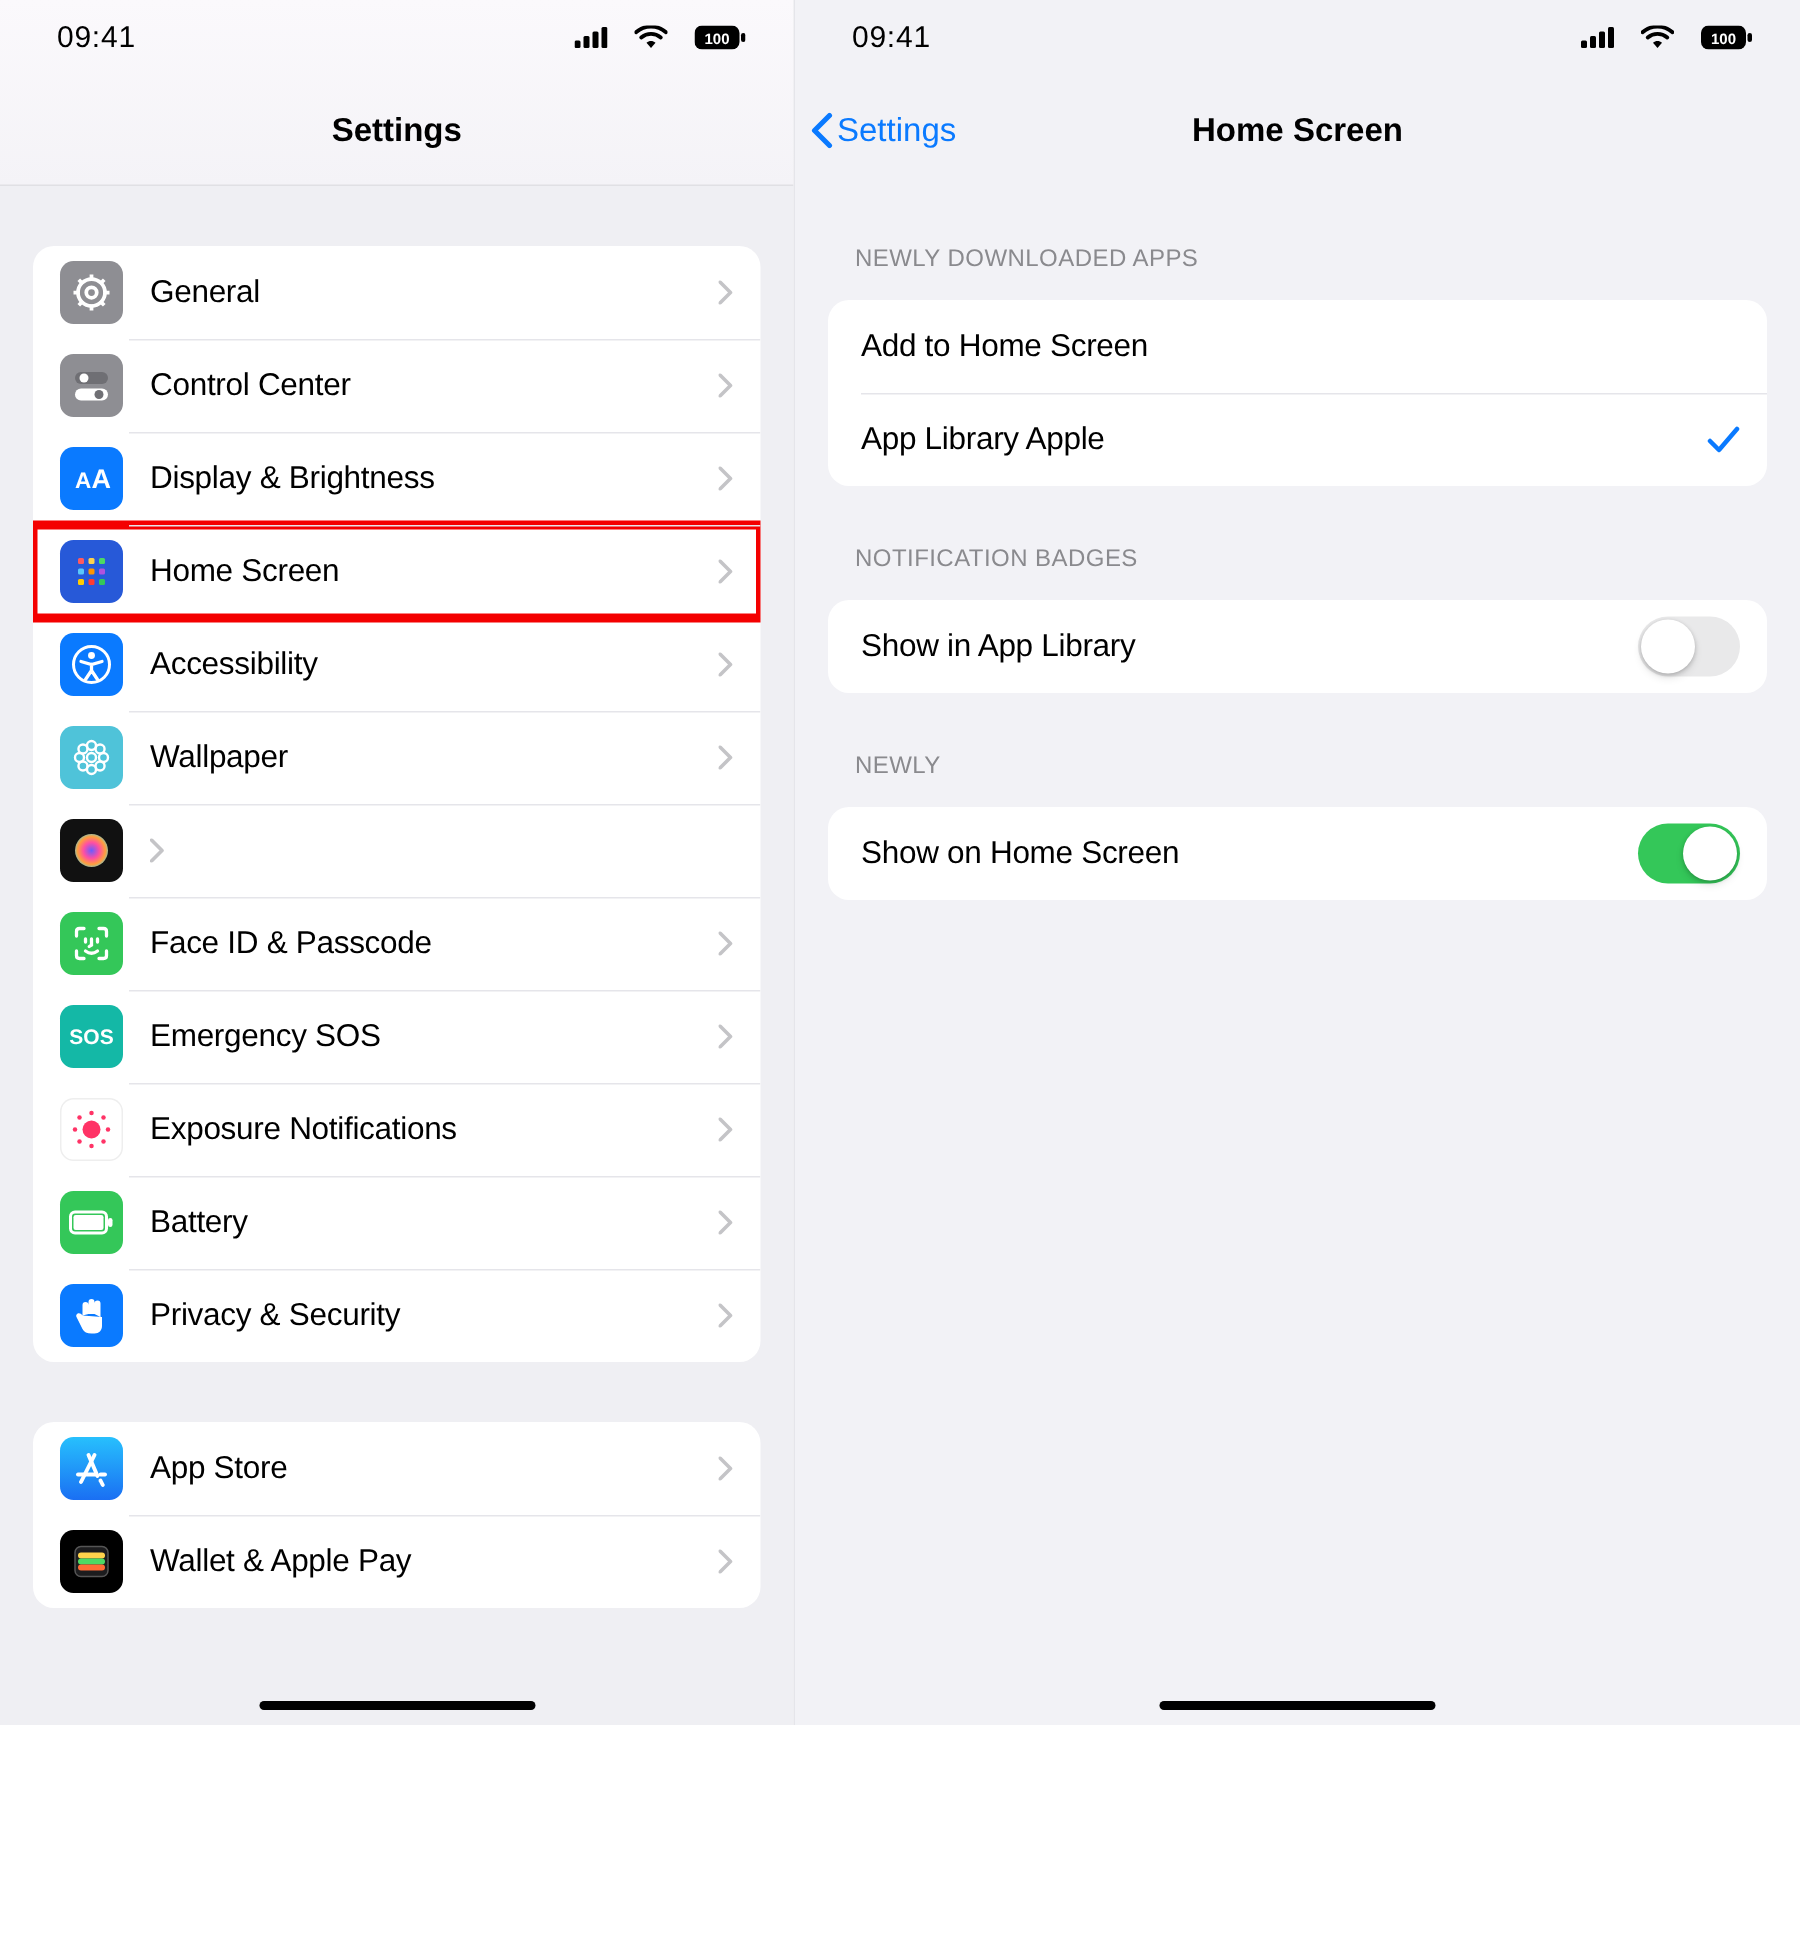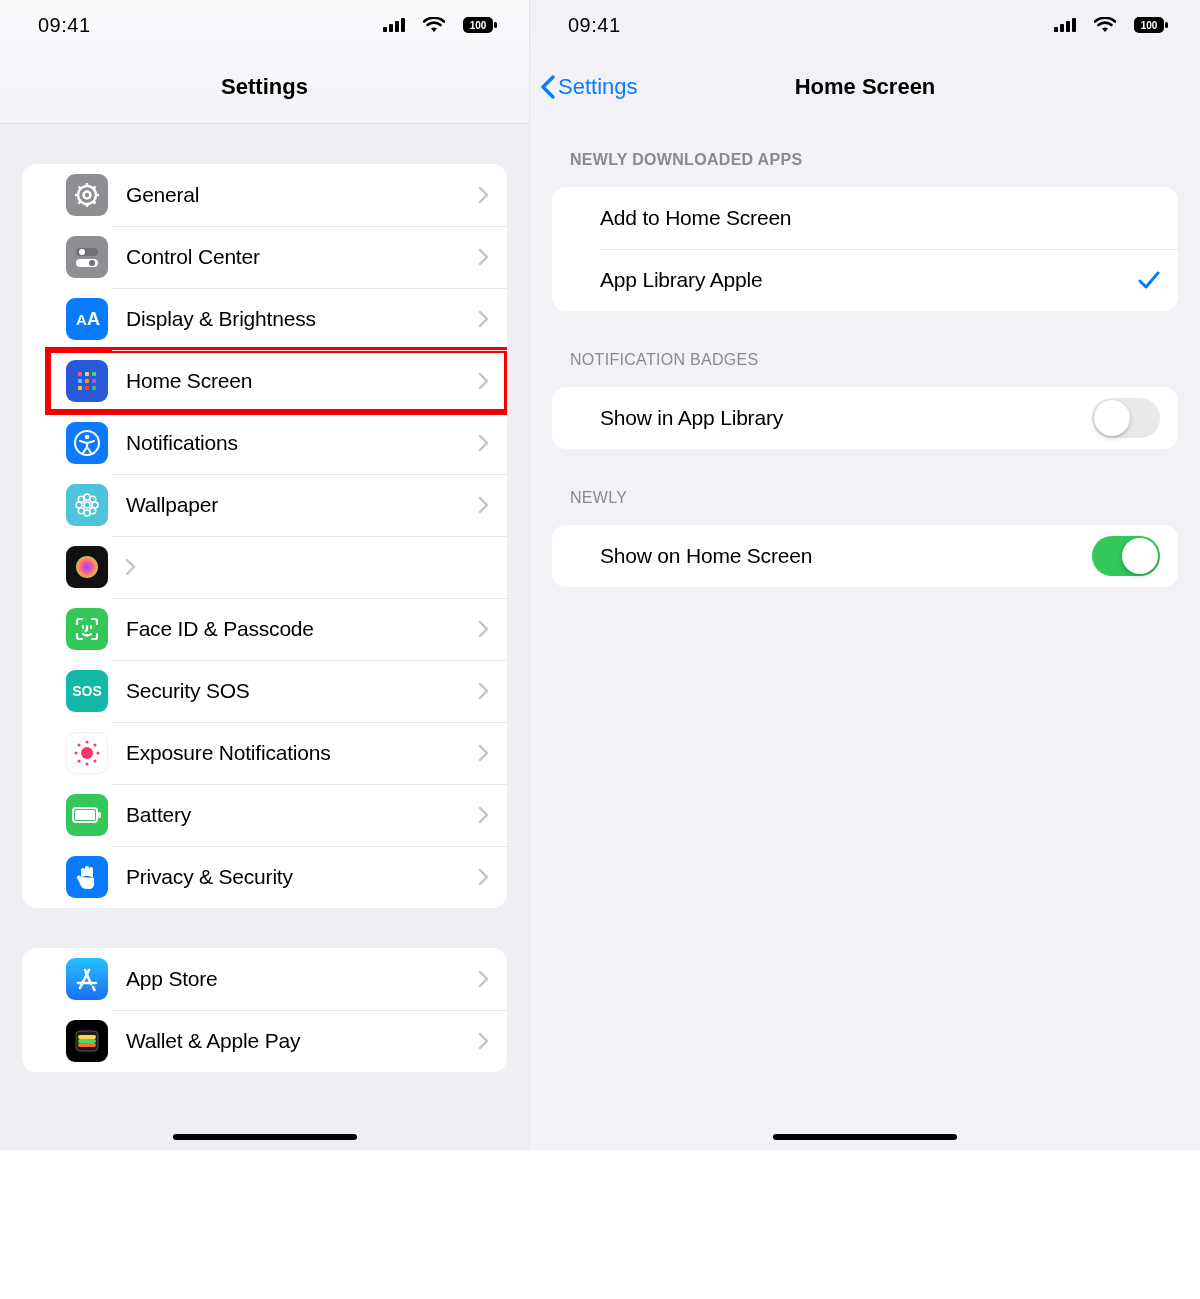--- a/index.html
+++ b/index.html
@@ -17,25 +17,25 @@
 
   
   .nav-header { height: 74px; display: flex; align-items: center; position: relative; }
   .nav-title-center { position: absolute; left: 0; right: 0; text-align: center; font-size: 22px; font-weight: 700; color: #000; pointer-events: none; }
   .nav-back { display: flex; align-items: center; gap: 2px; font-size: 22px; color: #0a7aff; padding-left: 10px; cursor: pointer; }
   .nav-back svg { display: block; }
 
   .screen-left .nav-header { border-bottom: 1px solid #e0e0e4; }
 
   
-  .group { margin: 40px 22px 0 22px; background: #fff; border-radius: 14px; overflow: hidden; padding-left: 26px; }
+  .group { margin: 40px 22px 0 22px; background: #fff; border-radius: 14px; overflow: hidden; }
   .group.first { margin-top: 40px; }
   .group.compact-first { margin-top: 18px; }
   .group-header { font-size: 16px; color: #8a8a8e; margin: 40px 40px 10px 40px; letter-spacing: 0.3px; }
-  .group-header.first-h { margin-top: 27px; font-weight: bold; }
+  .group-header.first-h { margin-top: 40px; }
 
   
   .row { display: flex; align-items: center; height: 62px; padding: 0 18px 0 18px; position: relative; cursor: pointer; }
   .row + .row::before { content: ""; position: absolute; top: 0; left: 64px; right: 0; height: 1px; background: #e5e5ea; }
   .row.no-icon + .row.no-icon::before { left: 22px; }
 
   .row .icon-wrap { width: 42px; height: 42px; border-radius: 9px; display: flex; align-items: center; justify-content: center; margin-right: 18px; flex-shrink: 0; }
   .row .label { font-size: 21px; color: #000; flex: 1; letter-spacing: -0.2px; }
 
   .chevron { color: #c4c4c7; flex-shrink: 0; }
@@ -171,21 +171,21 @@
     </div>
 
     <div class="row">
       <div class="icon-wrap bg-blue">
         <svg width="28" height="28" viewBox="0 0 28 28">
             <circle cx="14" cy="14" r="12" fill="none" stroke="#fff" stroke-width="2"></circle>
             <circle cx="14" cy="8" r="2.3" fill="#fff"></circle>
             <path d="M7 12 L14 14 L21 12 M14 14 L14 18 M14 18 L10 24 M14 18 L18 24" stroke="#fff" stroke-width="2.2" fill="none" stroke-linecap="round"></path>
           </svg>
       </div>
-      <span class="label">Notifications</span>
+      <span class="label">Accessibility</span>
       <svg class="chevron" width="10" height="16">
           <path d="M1 1 L8 8 L1 15" stroke="currentColor" stroke-width="2.4" fill="none" stroke-linecap="round" stroke-linejoin="round"></path>
         </svg>
     </div>
 
     <div class="row">
       <div class="icon-wrap bg-cyan">
         <svg width="28" height="28" viewBox="0 0 28 28">
             <g fill="none" stroke="#fff" stroke-width="1.6">
               <circle cx="14" cy="14" r="3"></circle>
@@ -243,21 +243,21 @@
           <path d="M1 1 L8 8 L1 15" stroke="currentColor" stroke-width="2.4" fill="none" stroke-linecap="round" stroke-linejoin="round"></path>
         </svg>
     </div>
 
     <div class="row">
       <div class="icon-wrap bg-red">
         <svg width="36" height="20" viewBox="0 0 36 20">
             <text x="18" y="15" text-anchor="middle" fill="#fff" font-size="14" font-weight="800" font-family="Arial">SOS</text>
           </svg>
       </div>
-      <span class="label">Security SOS</span>
+      <span class="label">Emergency SOS</span>
       <svg class="chevron" width="10" height="16">
           <path d="M1 1 L8 8 L1 15" stroke="currentColor" stroke-width="2.4" fill="none" stroke-linecap="round" stroke-linejoin="round"></path>
         </svg>
     </div>
 
     <div class="row">
       <div class="icon-wrap bg-white">
         <svg width="28" height="28" viewBox="0 0 28 28">
             <circle cx="14" cy="14" r="6" fill="#ff3366"></circle>
             <g fill="#ff3366">

